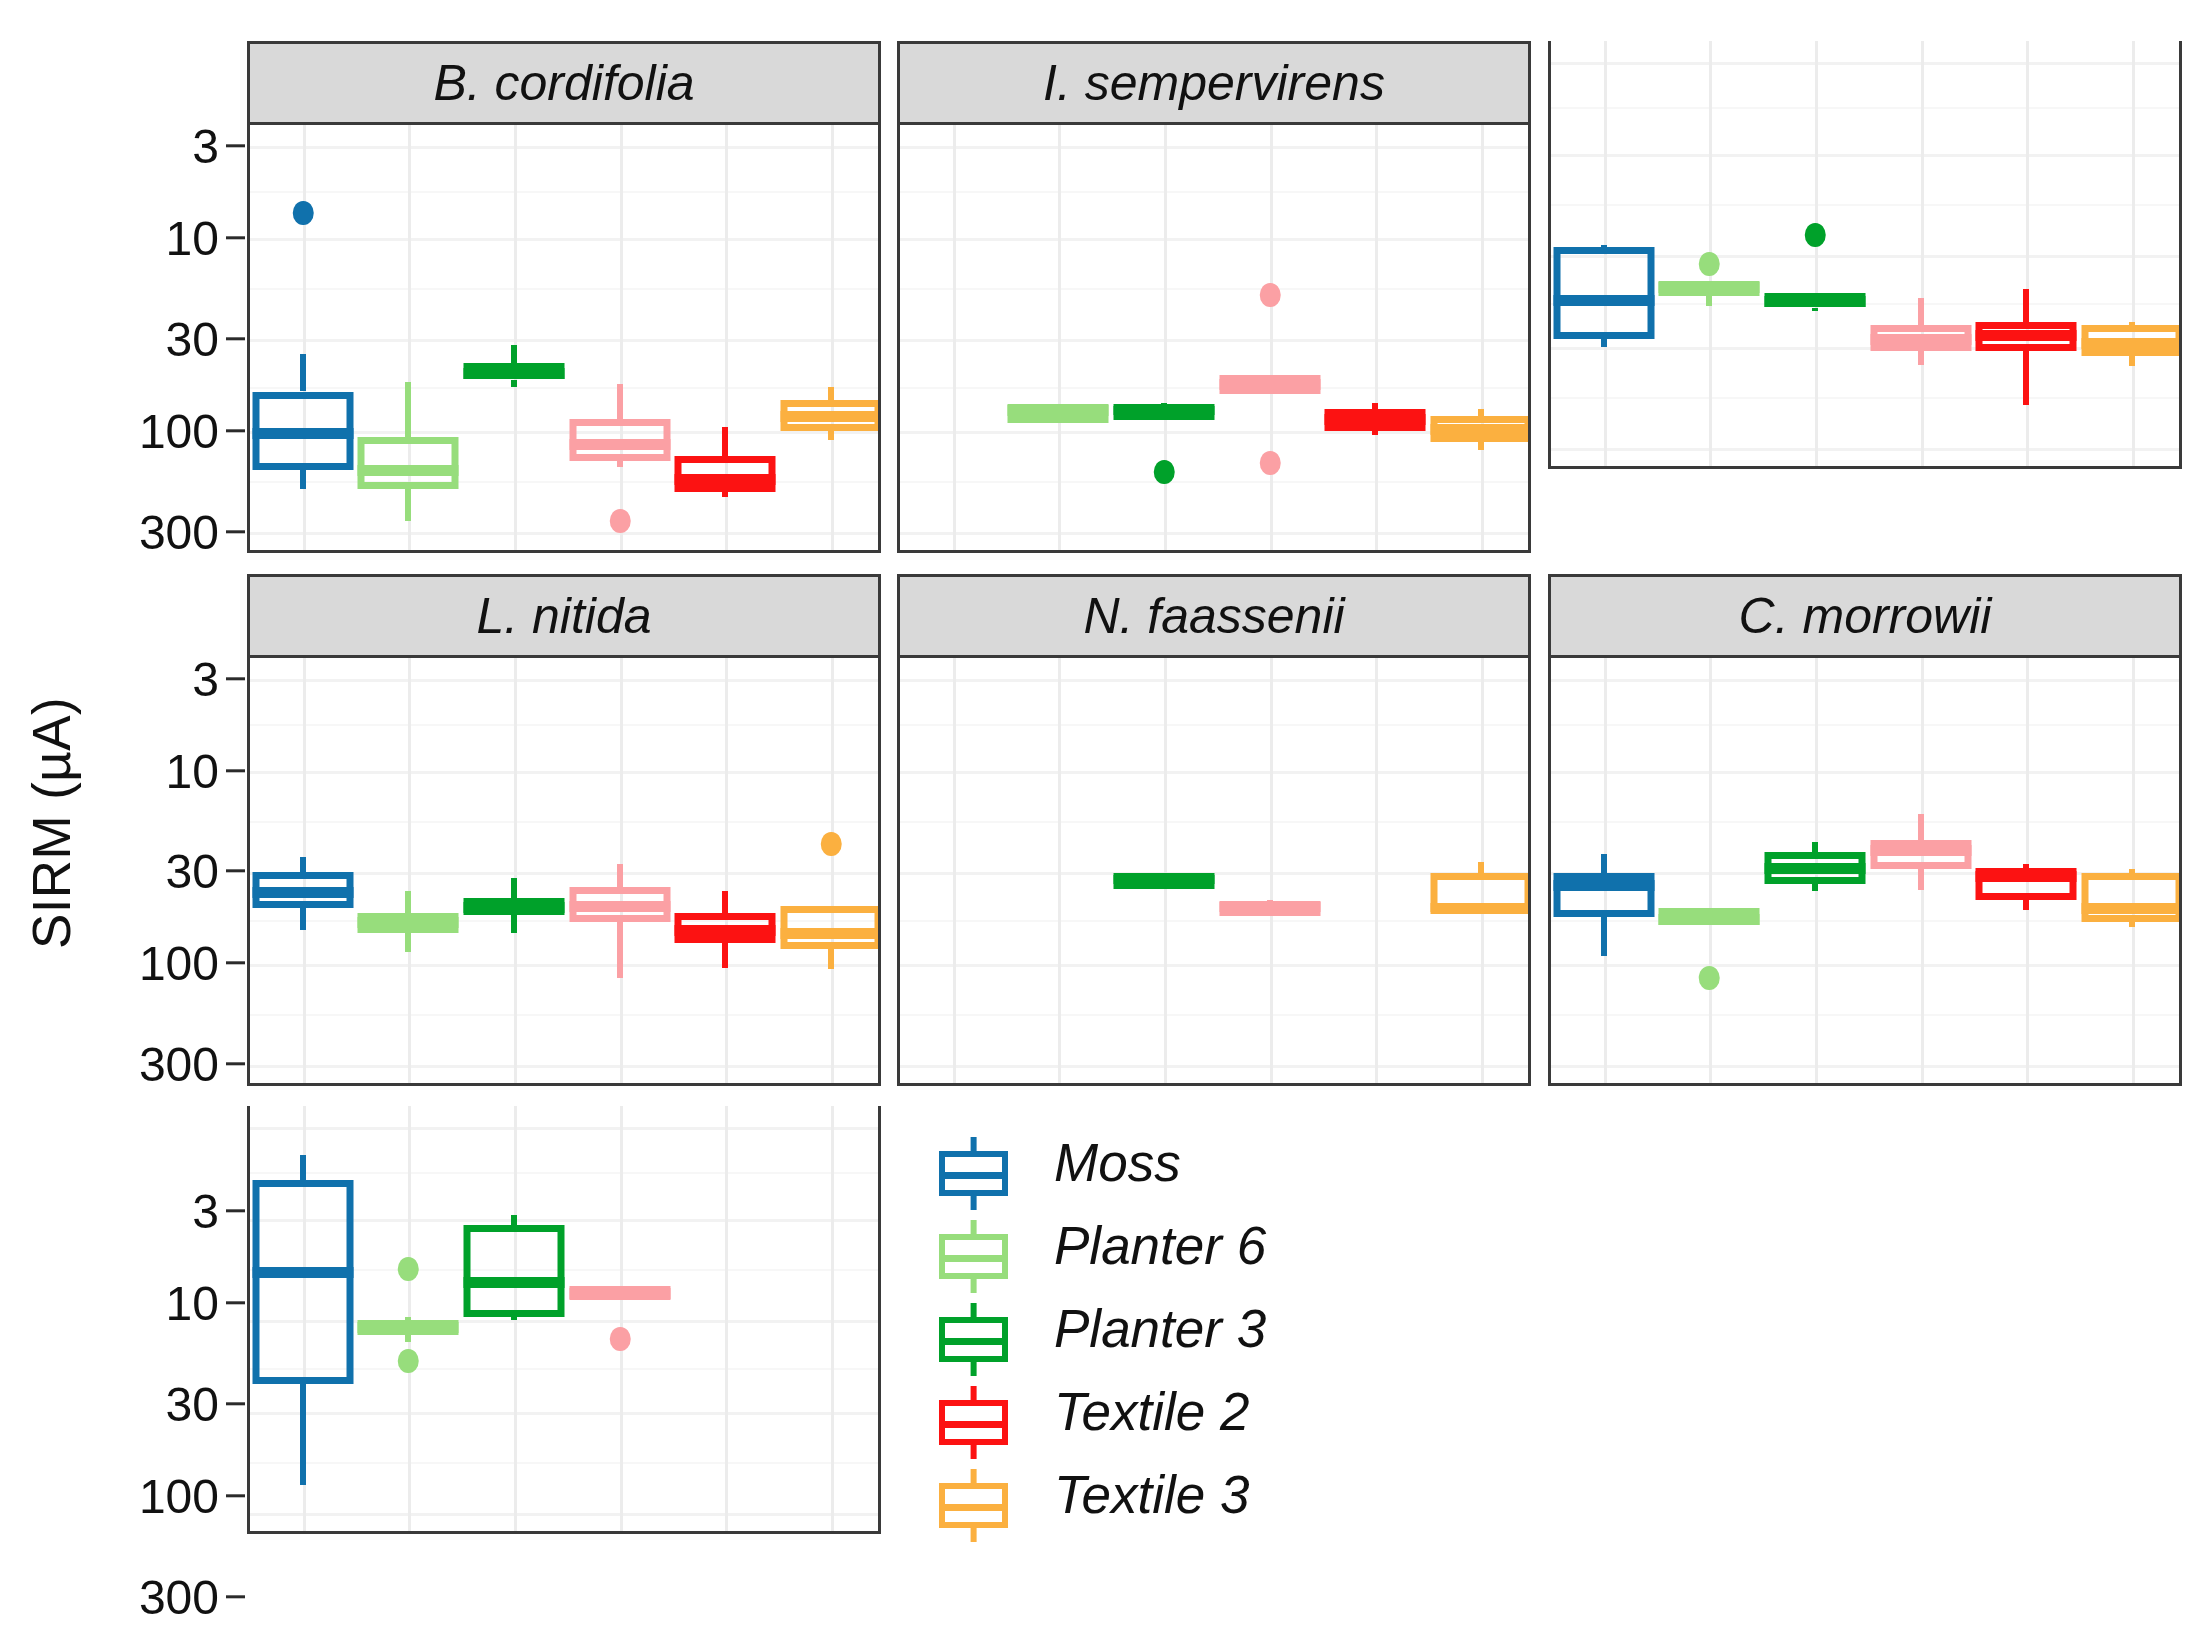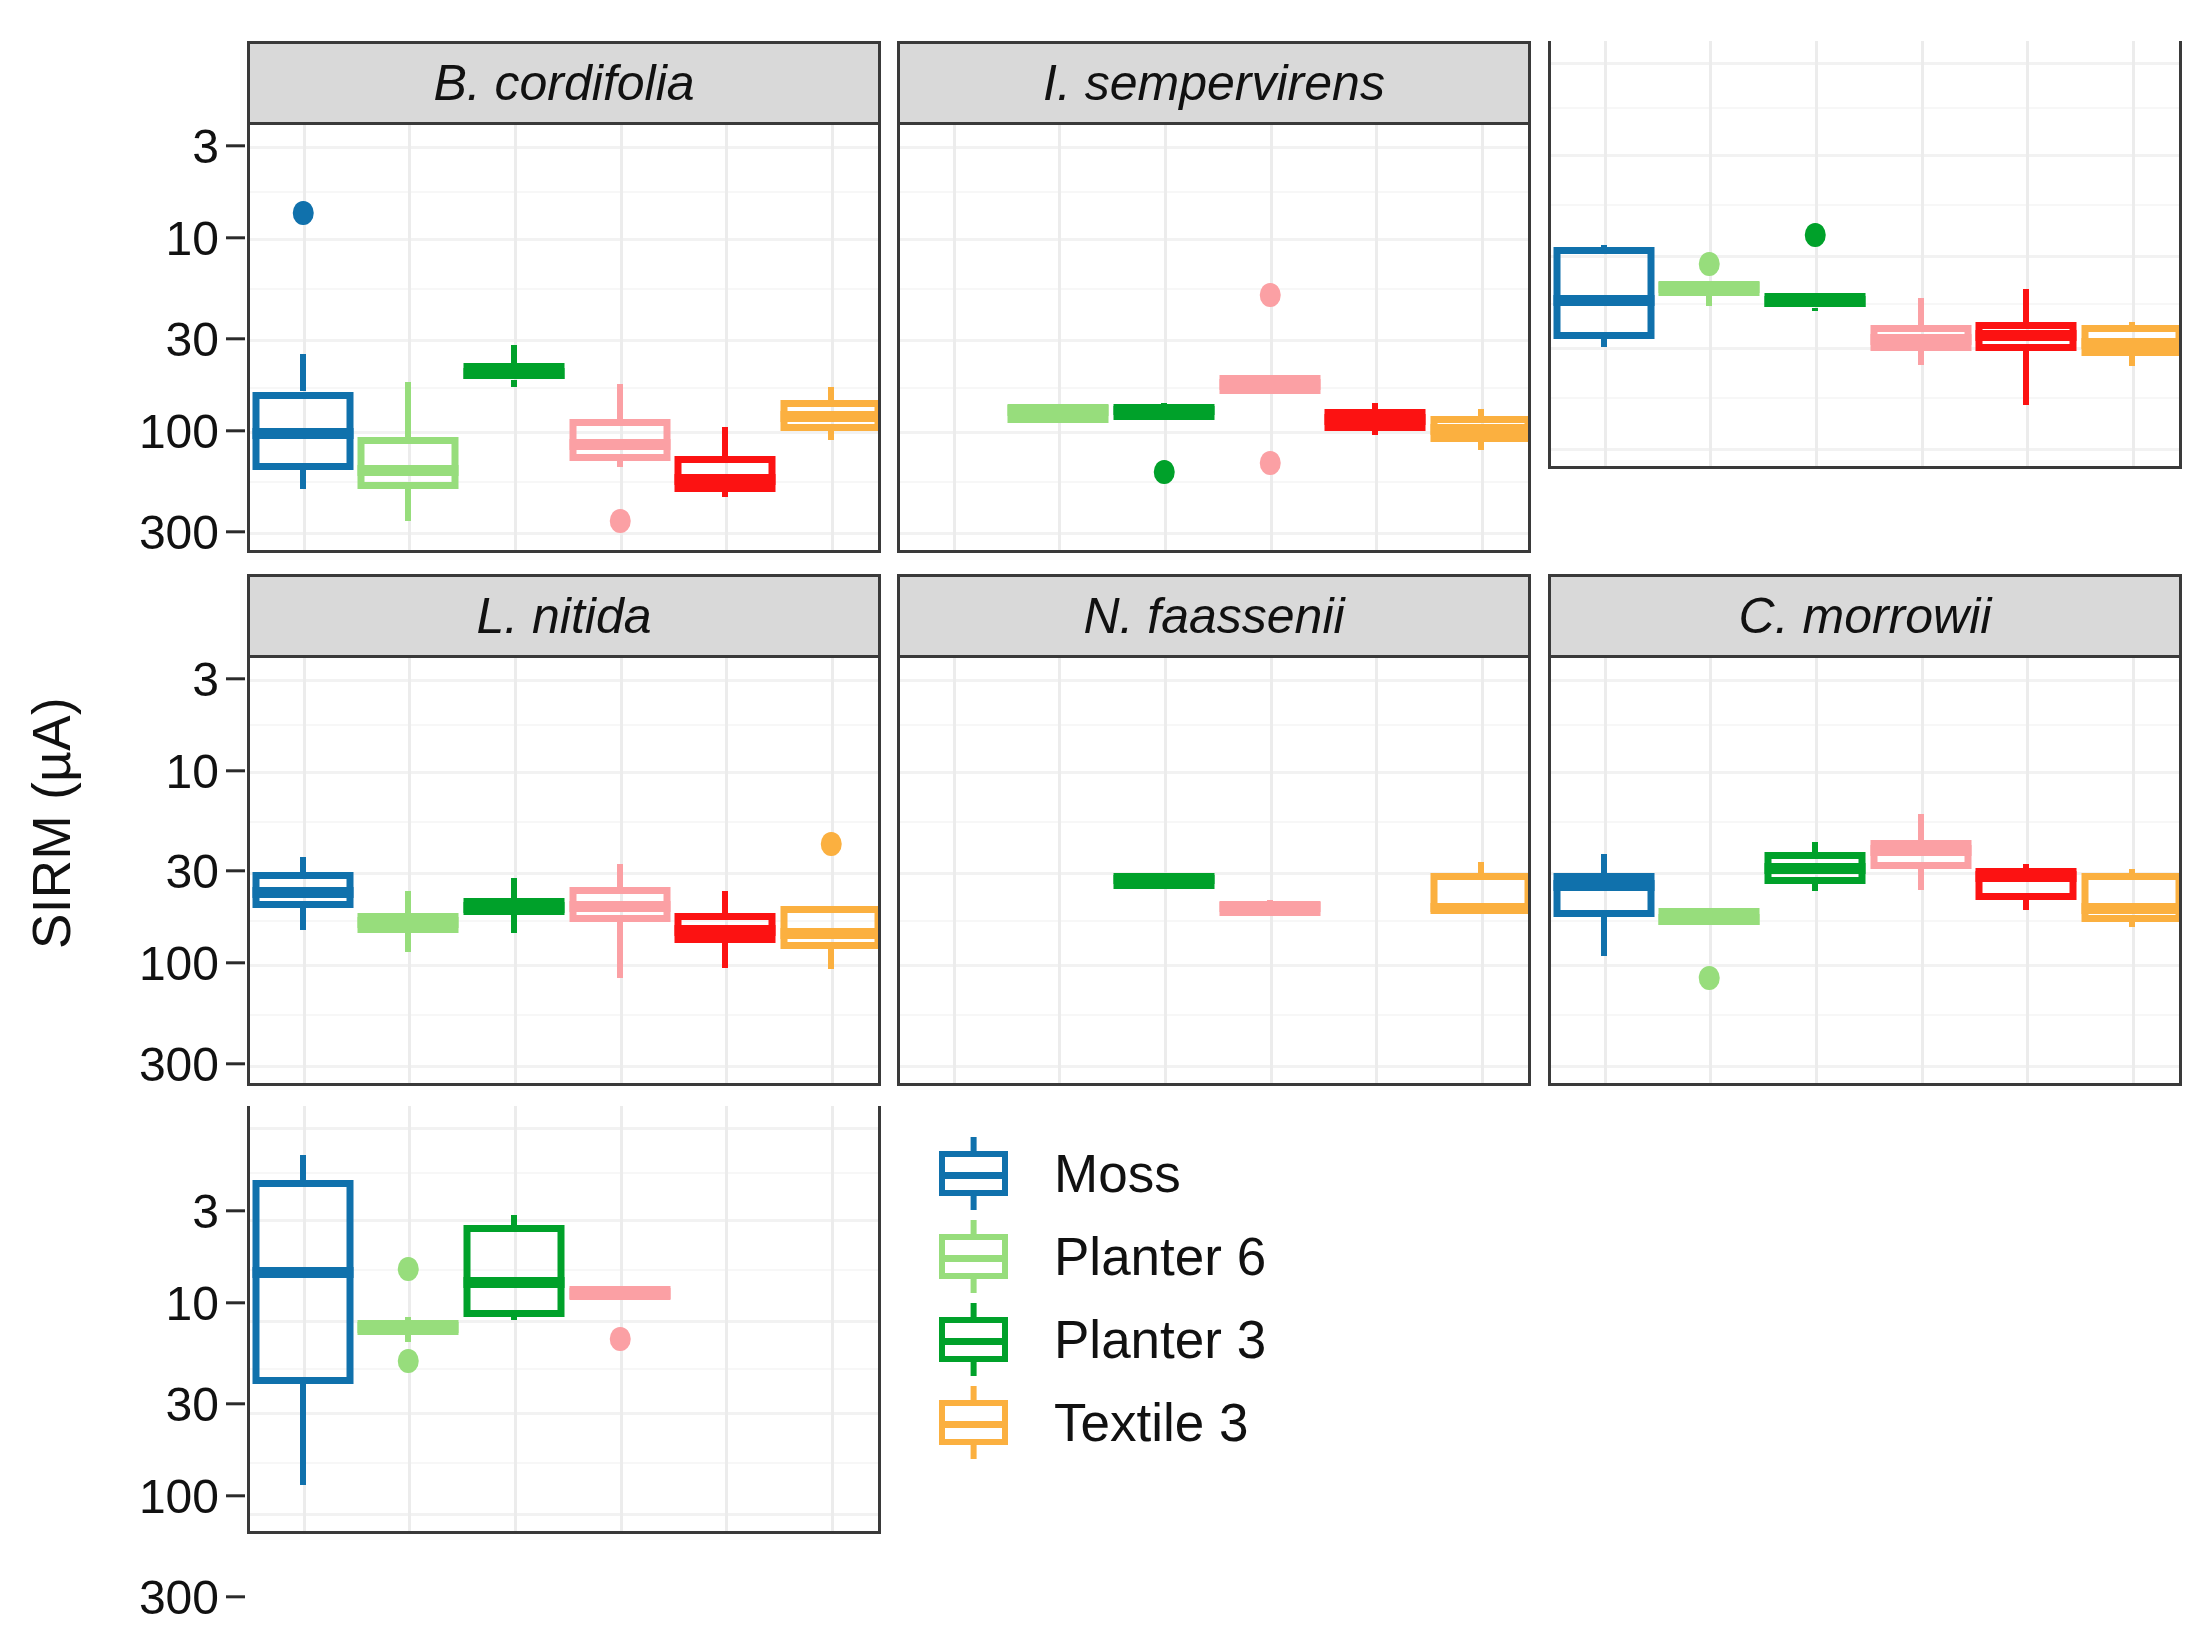--- a/index.html
+++ b/index.html
@@ -37,21 +37,21 @@
 
   
   .bp{position:absolute;}
   .whisk{position:absolute;width:6px;transform:translateX(-50%);}
   .box{position:absolute;box-sizing:border-box;transform:translateX(-50%);border-style:solid;border-width:7.7px;background:transparent;}
   .med{position:absolute;height:11px;transform:translateX(-50%);}
   .outlier{position:absolute;width:20.5px;height:24px;border-radius:50%;transform:translate(-50%,-50%);}
 
   
   #legend{position:absolute;}
-  .lgrow{display:flex;align-items:center;height:83px;}
+  .lgrow{display:flex;align-items:flex-start;height:83px;font-style:italic;}
   .lgkey{position:relative;width:89px;height:83px;flex:0 0 89px;margin-right:36px;}
   .lgkey .kbox{position:absolute;left:10.3px;right:10.3px;top:19px;bottom:19px;
                box-sizing:border-box;border-style:solid;border-width:6.8px;background:#fff;}
   .lgkey .kmed{position:absolute;left:10.3px;right:10.3px;top:40px;height:6.8px;}
   .lgkey .kwh{position:absolute;left:50%;width:6.8px;transform:translateX(-50%);}
   .lgkey .kwh.t{top:5.1px;height:15.4px;}
   .lgkey .kwh.b{bottom:5.1px;height:15.4px;}
   .lglabel{font-size:53px;color:#111;white-space:nowrap;}
 </style>
 </head>
@@ -496,20 +496,29 @@
         <div class="lgkey">
           <div class="kwh t" style="background:#00a12a"></div>
           <div class="kbox" style="border-color:#00a12a"></div>
           <div class="kmed" style="background:#00a12a"></div>
           <div class="kwh b" style="background:#00a12a"></div>
         </div>
         <div class="lglabel">Planter 3</div>
       </div>
       <div class="lgrow">
         <div class="lgkey">
+          <div class="kwh t" style="background:#fc1212"></div>
+          <div class="kbox" style="border-color:#fc1212"></div>
+          <div class="kmed" style="background:#fc1212"></div>
+          <div class="kwh b" style="background:#fc1212"></div>
+        </div>
+        <div class="lglabel">Textile 2</div>
+      </div>
+      <div class="lgrow">
+        <div class="lgkey">
           <div class="kwh t" style="background:#fbb040"></div>
           <div class="kbox" style="border-color:#fbb040"></div>
           <div class="kmed" style="background:#fbb040"></div>
           <div class="kwh b" style="background:#fbb040"></div>
         </div>
         <div class="lglabel">Textile 3</div>
       </div>
     </div>
 
 </div>

